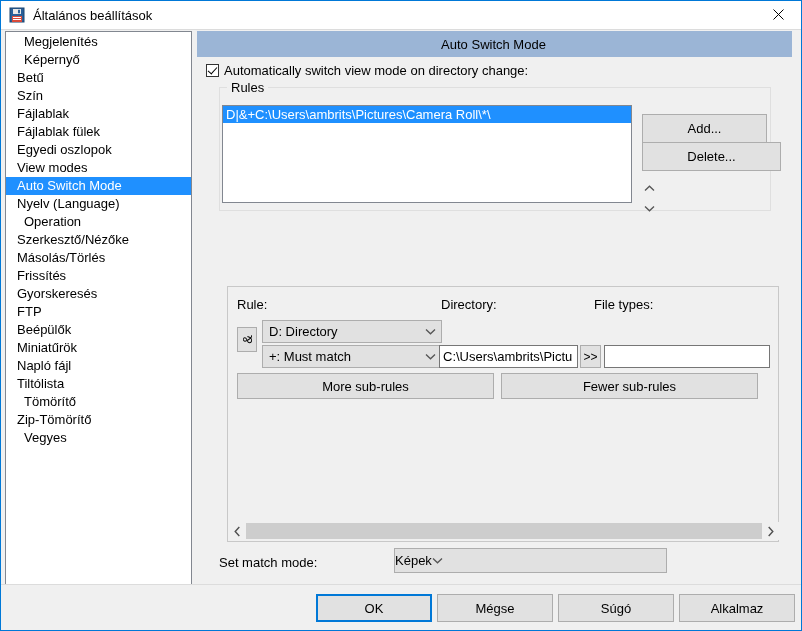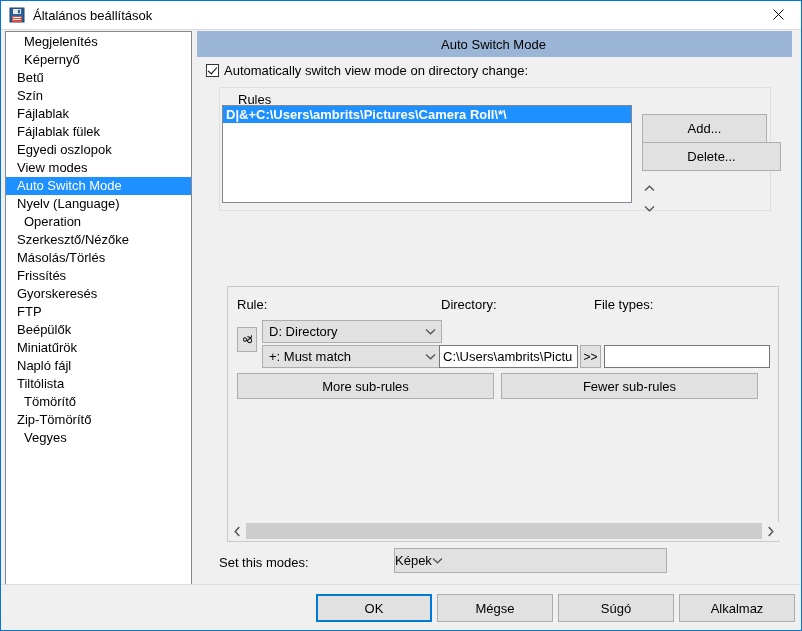--- a/index.html
+++ b/index.html
@@ -143,45 +143,43 @@
   #rules-group {
     position: absolute;
     left: 22px; top: 56px;
     width: 552px;
     height: 124px;
     border: 1px solid #dfdfdf;
     box-sizing: border-box;
   }
   #rules-legend {
     position: absolute;
-    left: 37px; top: 49px;
+    left: 30px; top: 49px;
     background: #f0f0f0;
     padding: 0 4px;
     font-size: 13px;
-    margin-top: 12px;
   }
   #rules-list {
     position: absolute;
     left: 25px; top: 74px;
     width: 410px;
     height: 98px;
     background: #ffffff;
     border: 1px solid #828790;
     box-sizing: border-box;
     overflow: hidden;
   }
   .rule-item {
     height: 17px;
     line-height: 17px;
     font-size: 13px;
     padding-left: 3px;
     white-space: nowrap;
     color: #000;
     cursor: default;
-    font-weight: bold;
   }
   .rule-item.selected {
     background: #1f90ff;
     color: #ffffff;
   }
 
   .btn {
     background: #e1e1e1;
     border: 1px solid #adadad;
     font-family: "Liberation Sans", sans-serif;
@@ -533,21 +531,21 @@
         </div>
         <div id="sb-thumb"></div>
         <div class="sb-arrow">
           <svg class="chev" width="7" height="11" viewBox="0 0 7 11">
             <polyline points="1.7,1 5.8,5.5 1.7,10" fill="none" stroke="#505050" stroke-width="1.4"></polyline>
           </svg>
         </div>
       </div>
     </div>
 
-    <div id="setmode-label">Set this modes:</div>
+    <div id="setmode-label">Set match mode:</div>
     <div id="setmode-combo">
       <span class="combo-text">Képek</span>
       <span class="combo-arrow">
         <svg class="chev" width="11" height="7" viewBox="0 0 11 7">
           <polyline points="1,1.5 5.5,5.8 10,1.5" fill="none" stroke="#555" stroke-width="1.3"></polyline>
         </svg>
       </span>
     </div>
   </div>
 

